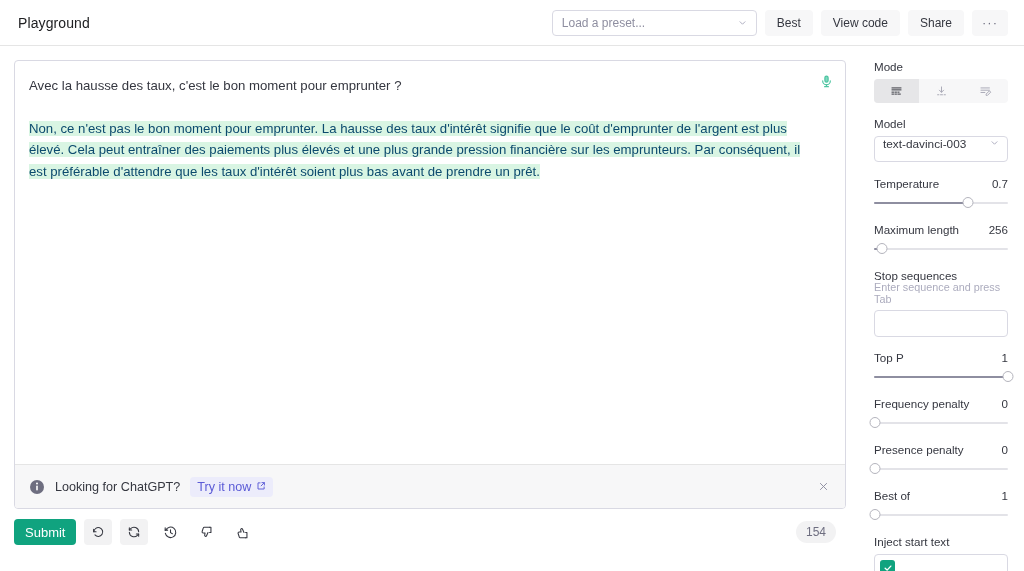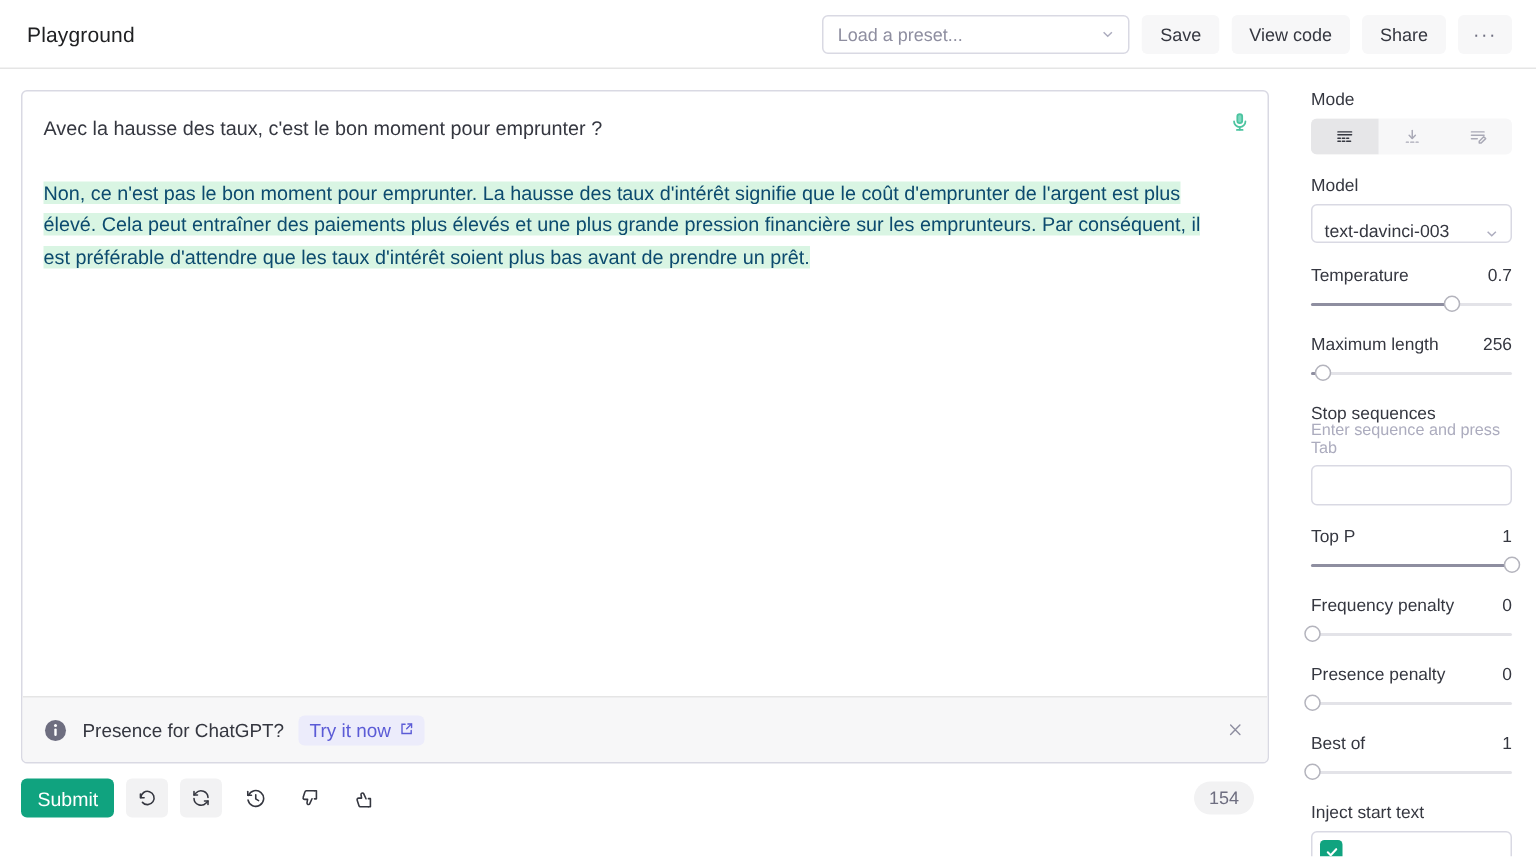--- a/index.html
+++ b/index.html
@@ -161,21 +161,21 @@
   .mode-seg {
     flex: 1; display: flex; align-items: center; justify-content: center;
     cursor: pointer; color: #8e8ea0;
   }
   .mode-seg.active { background: #e6e6e8; color: #353740; }
 
   .select-box {
     width: 100%; height: 26px;
     border: 1px solid #d9d9e3; border-radius: 4px;
     background: #fff;
-    display: flex; align-items: flex-end;
+    display: flex; align-items: flex-start;
     padding: 0 7px 0 8px;
     font-size: 11.8px; color: #353740;
     margin-bottom: 15px; cursor: pointer;
   }
   .select-box .chev { margin-left: auto; }
 
   .slider { position: relative; height: 14px; margin-bottom: 13px; }
   .slider .track {
     position: absolute; top: 6px; left: 0; right: 0; height: 2px;
     background: #e3e3e8; border-radius: 2px;
@@ -218,21 +218,21 @@
 
       <div class="preset-select">
         <span>Load a preset...</span>
         <span class="chev">
           <svg width="11" height="11" viewBox="0 0 16 16" fill="none" stroke="#acacbe" stroke-width="1.4">
             <path d="M4 6.5 L8 10.5 L12 6.5"></path>
           </svg>
         </span>
       </div>
 
-      <button class="tbtn">Save</button>
+      <button class="tbtn">Best</button>
       <button class="tbtn">View code</button>
       <button class="tbtn">Share</button>
       <button class="tbtn dots">···</button>
     </div>
   </div>
 
   <div class="body">
 
     <div class="main">
 
@@ -253,21 +253,21 @@
         </div>
 
         <div class="banner">
           <span class="banner-info">
             <svg width="16" height="16" viewBox="0 0 16 16">
               <circle cx="8" cy="8" r="7" fill="#6e6e80"></circle>
               <rect x="7.2" y="6.6" width="1.6" height="5" rx=".8" fill="#fff"></rect>
               <circle cx="8" cy="4.6" r="1" fill="#fff"></circle>
             </svg>
           </span>
-          <span class="banner-text">Presence for ChatGPT?</span>
+          <span class="banner-text">Looking for ChatGPT?</span>
           <span class="banner-cta">
             <span>Try it now</span>
             <span>
               <svg width="10" height="10" viewBox="0 0 16 16" fill="none" stroke="#5b5bd6" stroke-width="1.5" stroke-linecap="round">
                 <path d="M6.5 3H3.2v9.8H13V9.5"></path>
                 <path d="M9.5 2.6H13.4V6.5"></path>
                 <path d="M13.2 2.8 8.2 7.8"></path>
               </svg>
             </span>
           </span>

